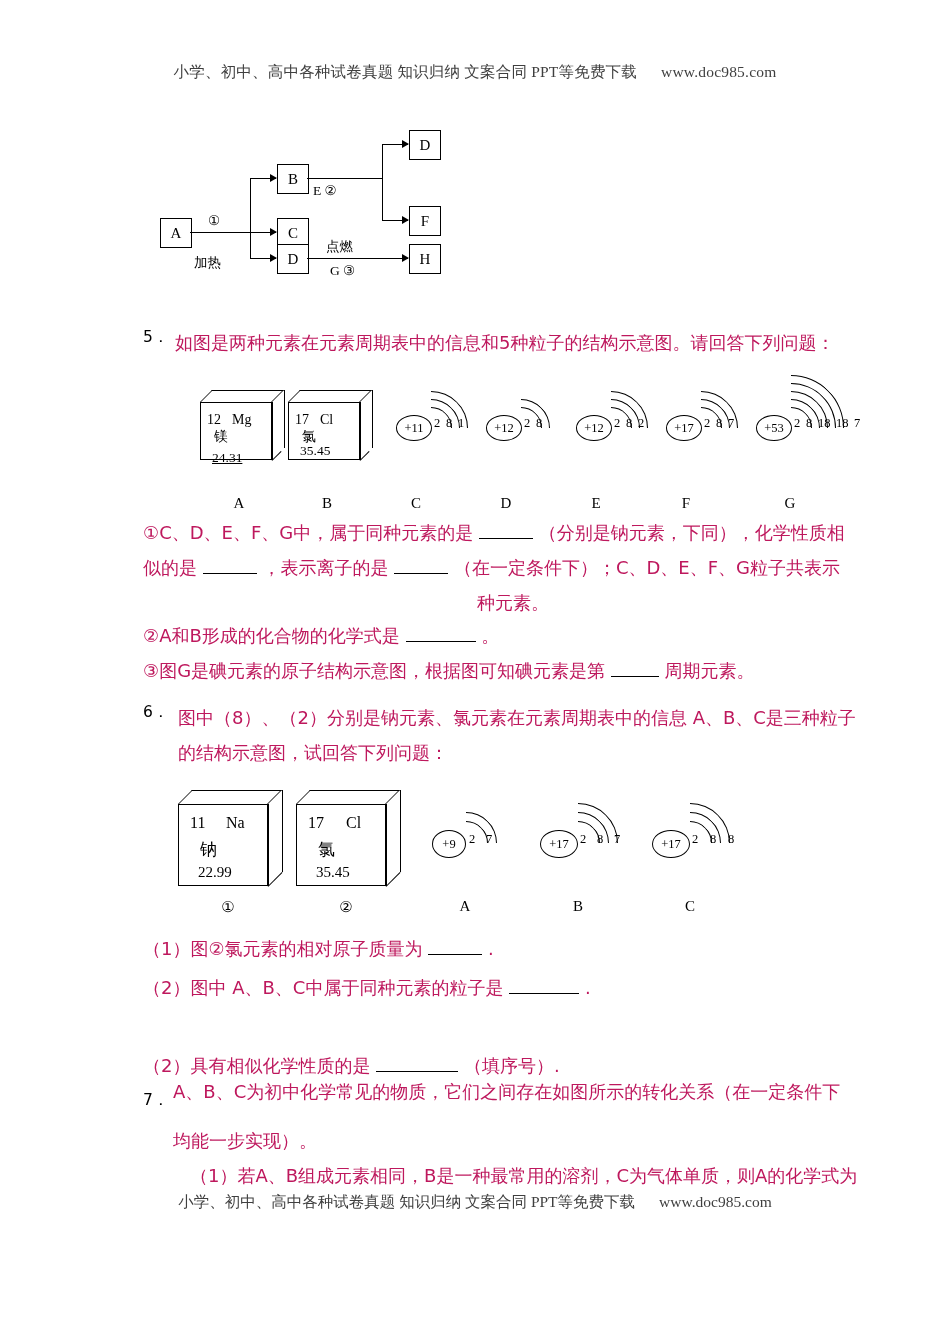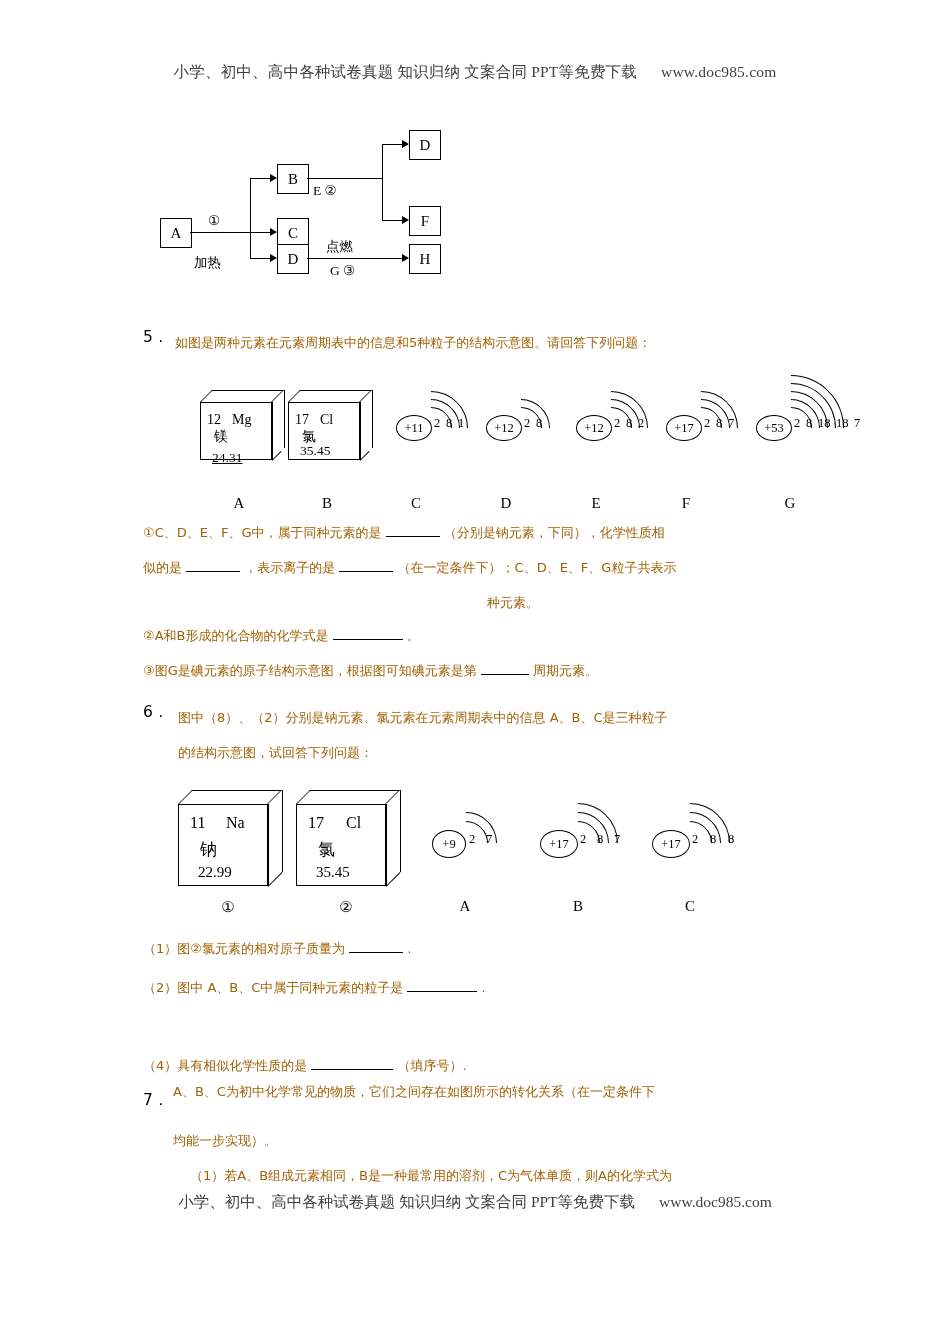--- a/index.html
+++ b/index.html
@@ -81,24 +81,24 @@
     position: absolute;
     width: 0; height: 0;
     border-top: 4px solid transparent;
     border-bottom: 4px solid transparent;
     border-left: 7px solid #000;
   }
 
   
   .q {
     position: absolute;
-    font-size: 13px;
+    font-size: 18px;
     font-family: "DejaVu Sans", sans-serif;
     line-height: 31px;
-    color: #a16207;
+    color: #be185d;
   }
   .qnum {
     position: absolute;
     font-size: 15.5px;
     font-family: "DejaVu Sans", sans-serif;
   }
   .line {
     display: inline-block;
     border-bottom: 1px solid #000;
     height: 14px;
@@ -414,21 +414,21 @@
     <span>（1）图②氯元素的相对原子质量为</span>
     <span class="line" style="width:54px;"></span>
     <span>.</span>
   </div>
   <div class="q" style="left:143px; top:972px; width:740px;">
     <span>（2）图中 A、B、C中属于同种元素的粒子是</span>
     <span class="line" style="width:70px;"></span>
     <span>.</span>
   </div>
   <div class="q" style="left:143px; top:1050px; width:740px;">
-    <span>（4）具有相似化学性质的是</span>
+    <span>（2）具有相似化学性质的是</span>
     <span class="line" style="width:82px;"></span>
     <span>（填序号）.</span>
   </div>
 
   <div class="qnum" style="left:143px; top:1090px;">
     <span>7</span>．
   </div>
   <div class="q" style="left:173px; top:1076px; width:720px;">A、B、C为初中化学常见的物质，它们之间存在如图所示的转化关系（在一定条件下</div>
   <div class="q" style="left:173px; top:1125px; width:720px;">均能一步实现）。</div>
   <div class="q" style="left:190px; top:1160px; width:730px;">（1）若A、B组成元素相同，B是一种最常用的溶剂，C为气体单质，则A的化学式为</div>

